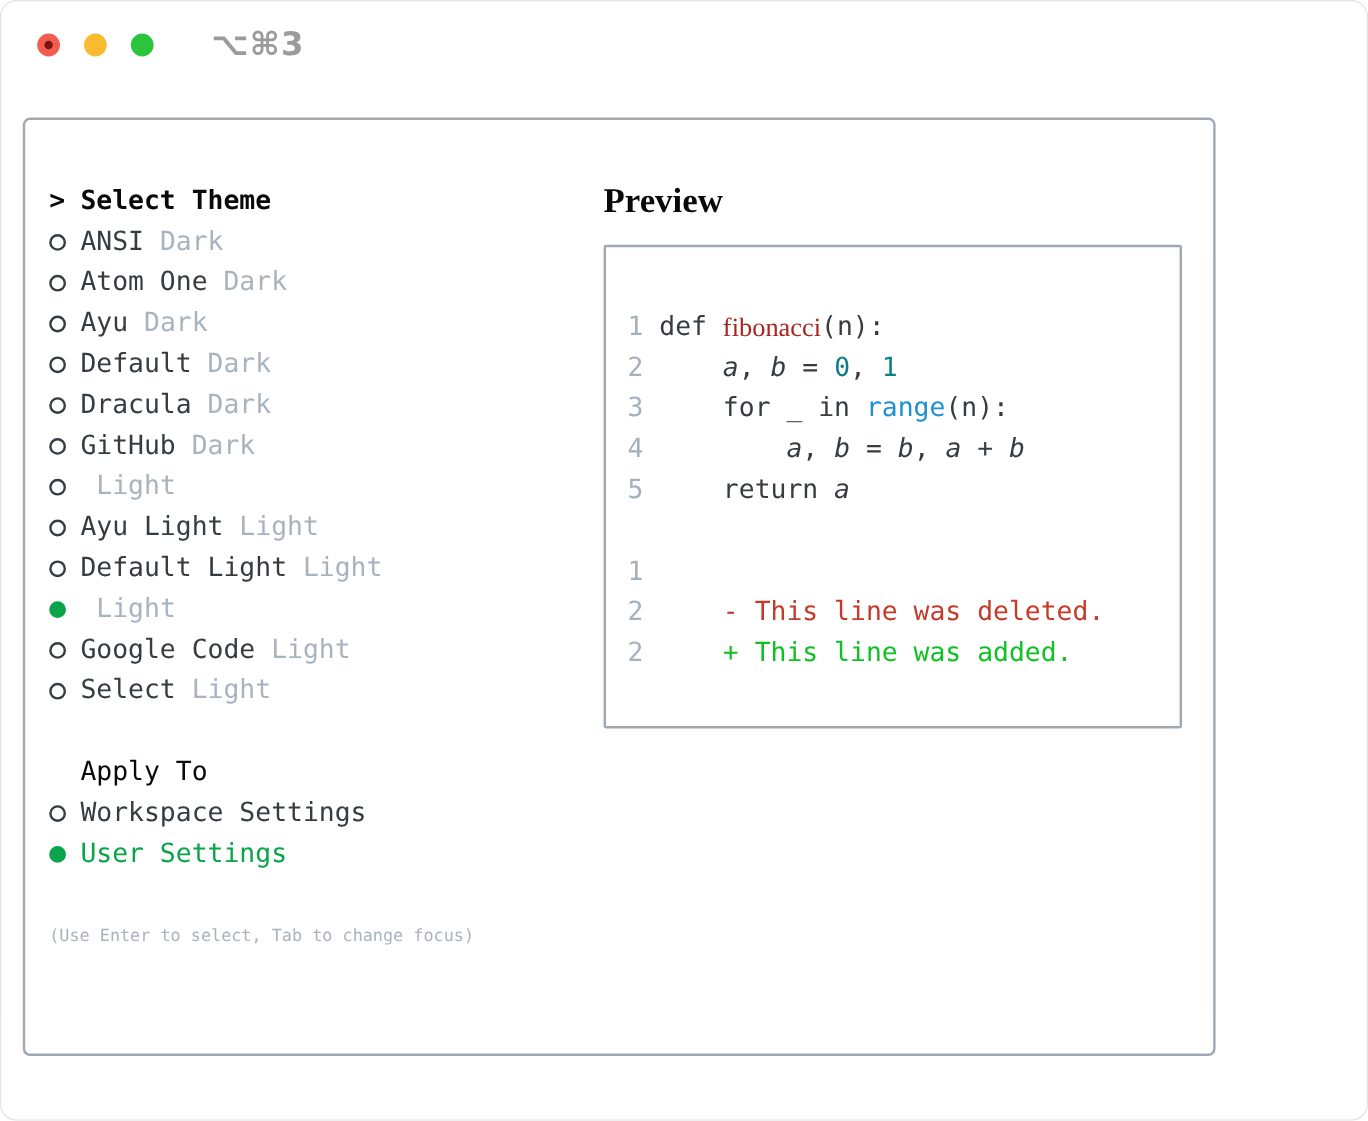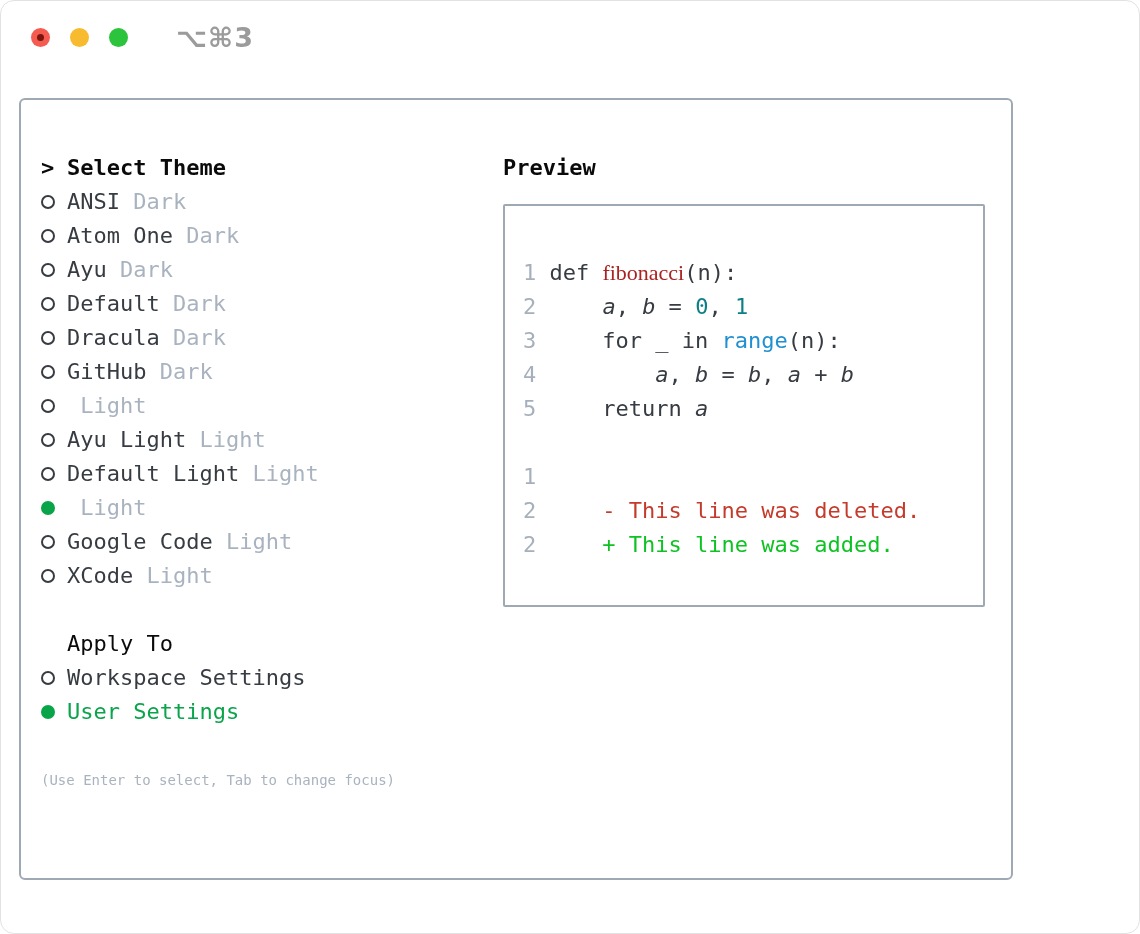--- a/index.html
+++ b/index.html
@@ -87,22 +87,23 @@
   .apply-hdr { padding-left:26px; color:var(--c-black); }
   .hint {
     margin-top:34px;
     width:420px;
     font-size:14px; line-height:34px;
     color:var(--c-muted);
   }
 
   .preview-label {
     height:34px; line-height:34px;
-    font-size:22px; font-weight:bold;
+    font-size:29px; font-weight:bold;
     color:var(--c-black);
+    font-family:Liberation Serif, serif;
   }
   .preview-box {
     margin-top:19px;
     height:403px;
     border:2px solid var(--c-border);
     border-radius:2px;
     background:#ffffff;
     padding:50px 14px 0 18px;
     overflow:hidden;
   }
@@ -148,21 +149,21 @@
           <div class="row"><span class="cell-ico"><span class="bullet"></span></span><span class="item-name">Atom One</span><span class="item-name"> </span><span class="item-variant">Dark</span></div>
           <div class="row"><span class="cell-ico"><span class="bullet"></span></span><span class="item-name">Ayu</span><span class="item-name"> </span><span class="item-variant">Dark</span></div>
           <div class="row"><span class="cell-ico"><span class="bullet"></span></span><span class="item-name">Default</span><span class="item-name"> </span><span class="item-variant">Dark</span></div>
           <div class="row"><span class="cell-ico"><span class="bullet"></span></span><span class="item-name">Dracula</span><span class="item-name"> </span><span class="item-variant">Dark</span></div>
           <div class="row"><span class="cell-ico"><span class="bullet"></span></span><span class="item-name">GitHub</span><span class="item-name"> </span><span class="item-variant">Dark</span></div>
           <div class="row"><span class="cell-ico"><span class="bullet"></span></span><span class="item-name"> </span><span class="item-variant">Light</span></div>
           <div class="row"><span class="cell-ico"><span class="bullet"></span></span><span class="item-name">Ayu Light</span><span class="item-name"> </span><span class="item-variant">Light</span></div>
           <div class="row"><span class="cell-ico"><span class="bullet"></span></span><span class="item-name">Default Light</span><span class="item-name"> </span><span class="item-variant">Light</span></div>
           <div class="row"><span class="cell-ico"><span class="bullet sel"></span></span><span class="item-name sel"> </span><span class="item-variant">Light</span></div>
           <div class="row"><span class="cell-ico"><span class="bullet"></span></span><span class="item-name">Google Code</span><span class="item-name"> </span><span class="item-variant">Light</span></div>
-          <div class="row"><span class="cell-ico"><span class="bullet"></span></span><span class="item-name">XCode</span><span class="item-name"> </span><span class="item-variant">Light</span></div>
+          <div class="row"><span class="cell-ico"><span class="bullet"></span></span><span class="item-name">Select</span><span class="item-name"> </span><span class="item-variant">Light</span></div>
         </div>
 
       <div class="spacer"></div>
 
       <div class="row apply-hdr">
         <span>Apply To</span>
       </div>
 
       <div id="apply-list">
           <div class="row"><span class="cell-ico"><span class="bullet"></span></span><span class="item-name">Workspace Settings</span></div>

